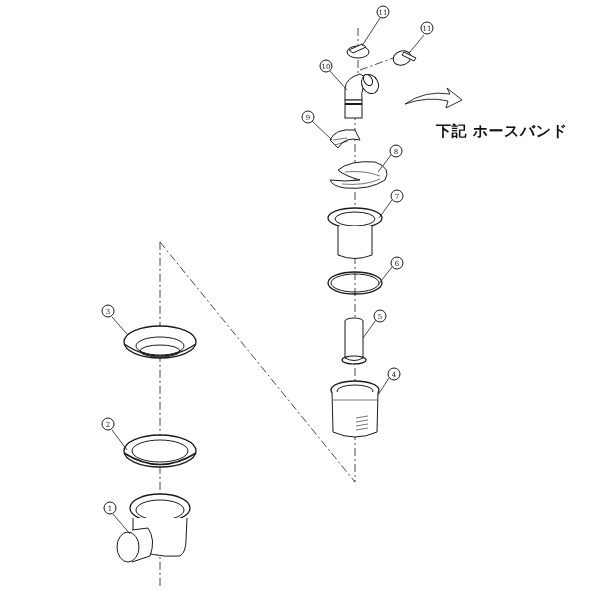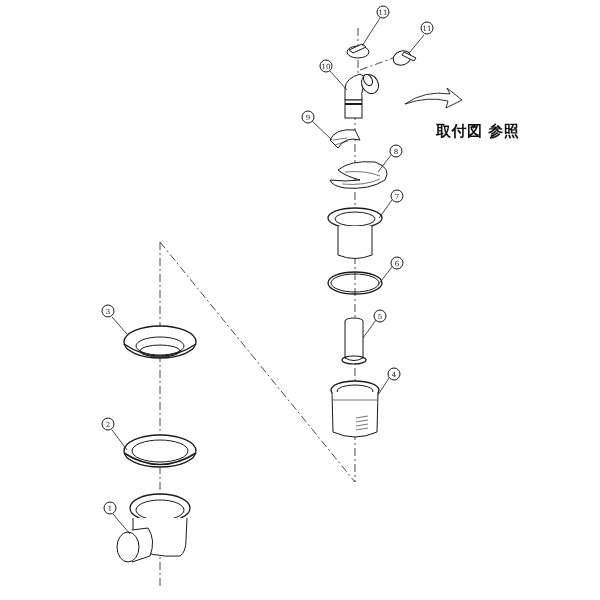--- a/index.html
+++ b/index.html
@@ -167,14 +167,14 @@
         <text class="callout-num" x="427" y="31" text-anchor="middle" fill="#1a1a1a" stroke="none">11</text>
       </g>
   </g>
 
   <g stroke-width="0.9">
     <path d="M405 104 Q425 90 450 94 L447 88 L462 100 L446 108 L448 101 Q428 96 405 104 Z" fill="#fff"></path>
   </g>
 </svg>
 
 <div class="note">
-  <div>取付図 参照</div>
+  <div>下記 ホースバンド</div>
 </div>
 
 </body></html>

